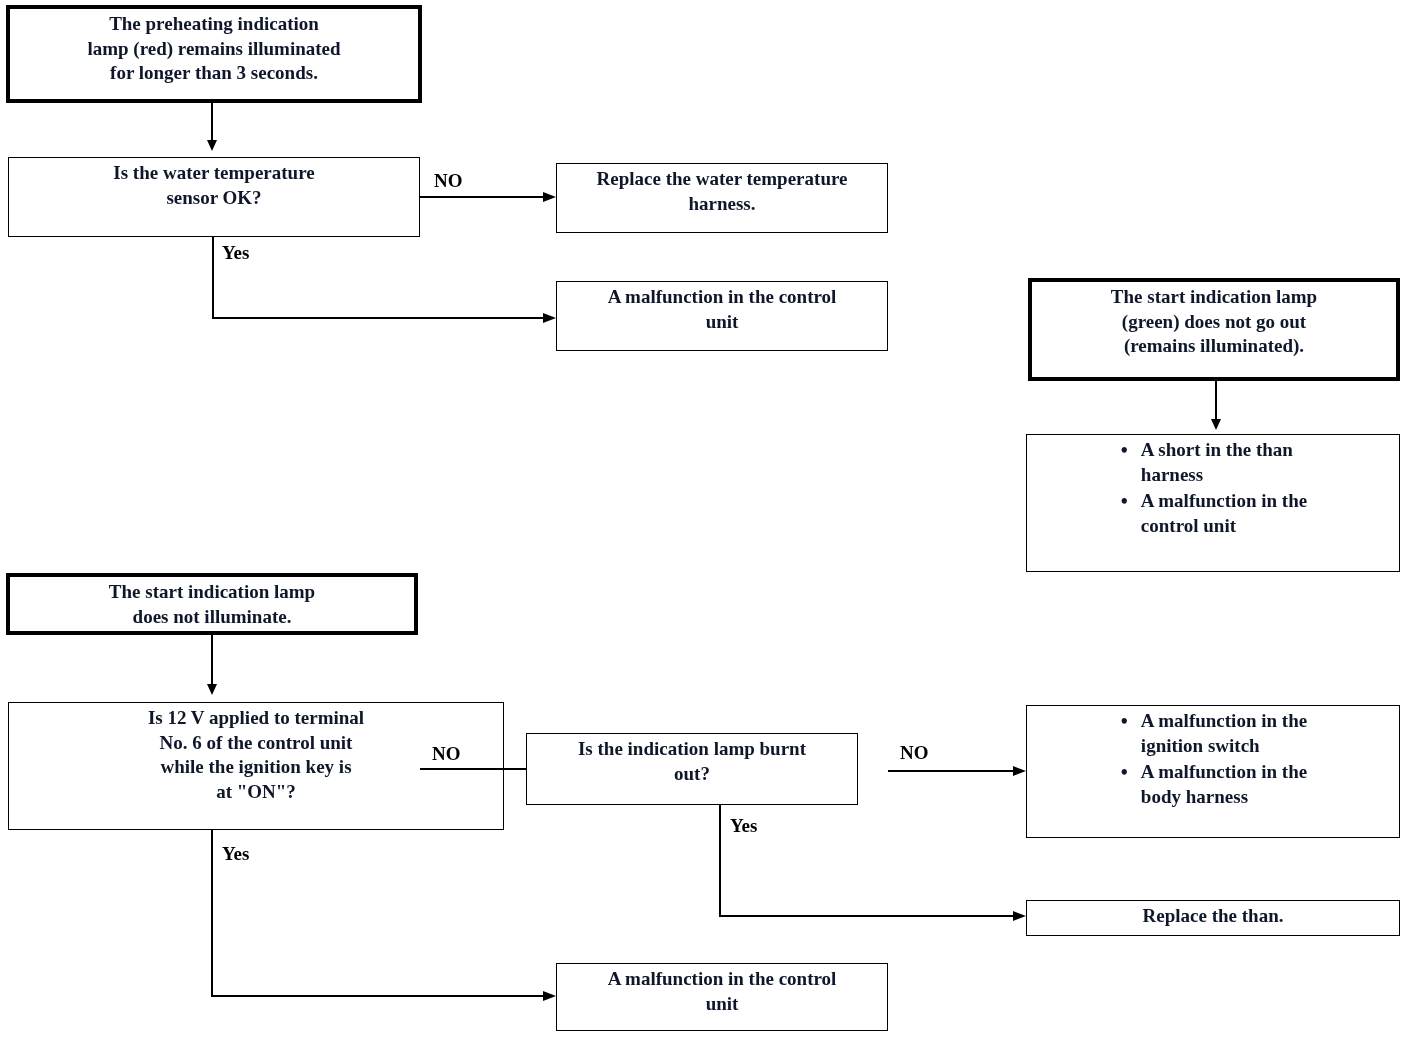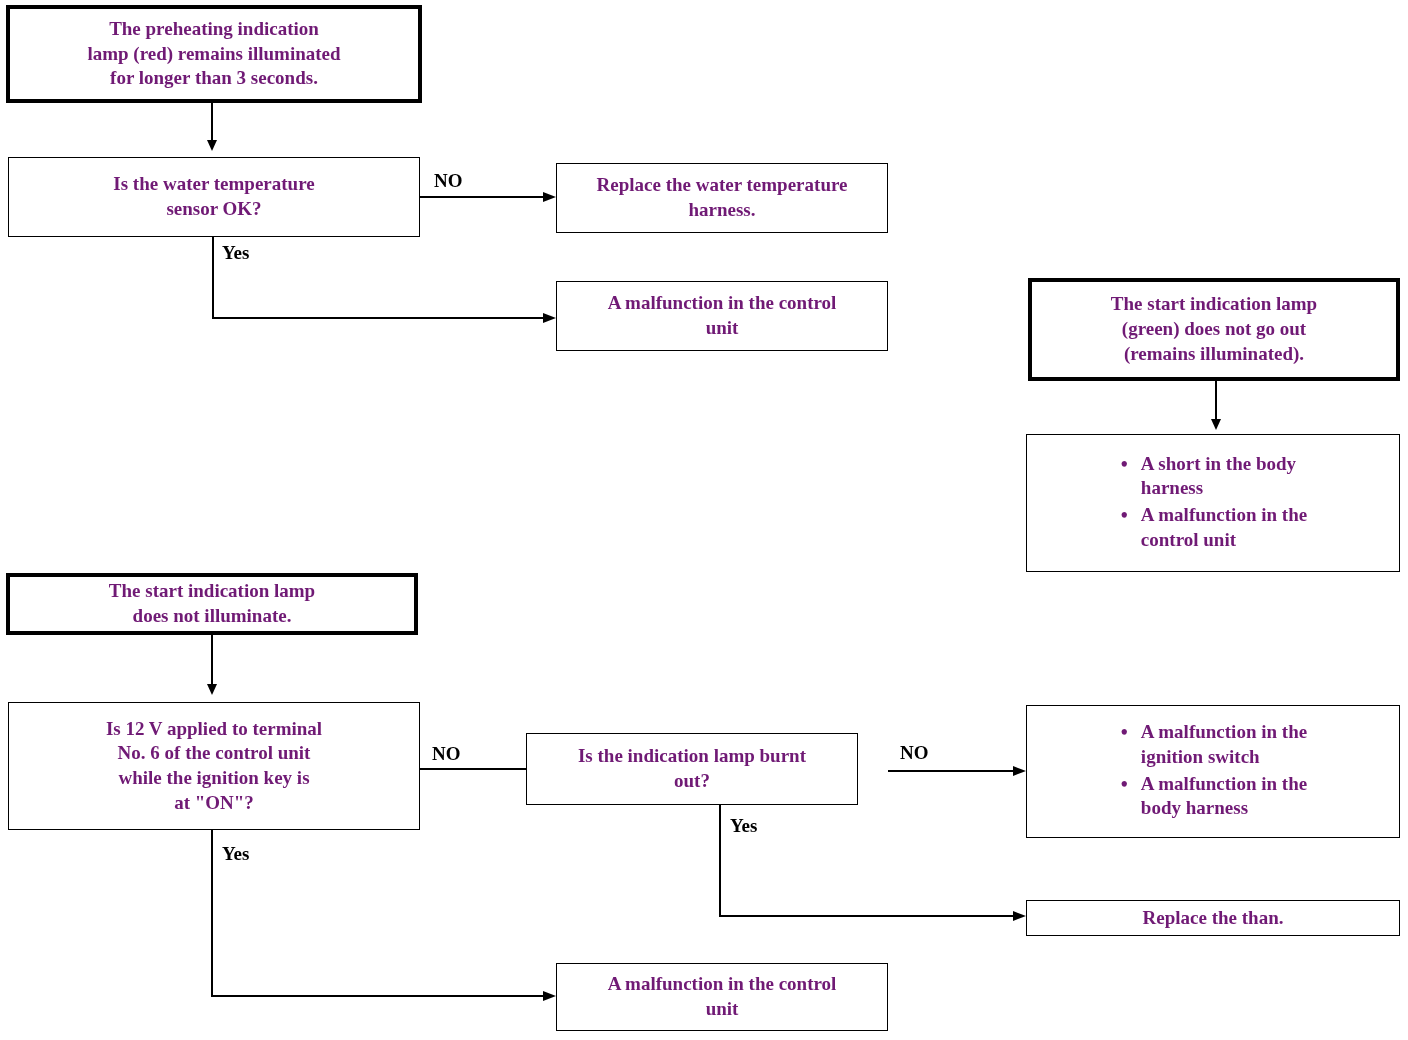--- a/index.html
+++ b/index.html
@@ -14,24 +14,24 @@
     background: #ffffff;
     font-family: "Liberation Serif", "DejaVu Serif", serif;
     overflow: hidden;
   }
   .node {
     position: absolute;
     box-sizing: border-box;
     background: #ffffff;
     border: 1px solid #000000;
     display: flex;
-    align-items: center;
+    align-items: flex-start;
     justify-content: center;
     text-align: center;
-    color: #701a75;
+    color: #0f172a;
     font-weight: bold;
     font-size: 19px;
     line-height: 1.30;
     padding: 3px 8px;
   }
   .node.start {
     border-width: 4px;
   }
   .node .txt {
     display: block;
@@ -148,38 +148,38 @@
 (remains illuminated).</span>
   </div>
 
   <div class="ln-v" style="left:1215px; top:381px; width:2px; height:42px;"></div>
   <div class="arrow-down" style="left:1211px; top:419px;"></div>
 
   <div class="node bullets" style="left:1026px; top:434px; width:374px; height:138px;">
     <div class="bullets-wrap">
       <div class="bullets-inner">
         <ul class="bullet-list">
-          <li>A short in the body
+          <li>A short in the than
 harness</li>
           <li>A malfunction in the
 control unit</li>
         </ul>
       </div>
     </div>
   </div>
 
   <div class="node start" style="left:6px; top:573px; width:412px; height:62px;">
     <span class="txt">The start indication lamp
 does not illuminate.</span>
   </div>
 
   <div class="ln-v" style="left:211px; top:635px; width:2px; height:53px;"></div>
   <div class="arrow-down" style="left:207px; top:684px;"></div>
 
-  <div class="node" style="left:8px; top:702px; width:412px; height:128px;">
+  <div class="node" style="left:8px; top:702px; width:496px; height:128px;">
     <span class="txt">Is 12 V applied to terminal
 No. 6 of the control unit
 while the ignition key is
 at "ON"?</span>
   </div>
 
   <div class="edge-label" style="left:432px; top:743px;">NO</div>
   <div class="ln-h" style="left:420px; top:768px; width:132px; height:2px;"></div>
   <div class="arrow-right" style="left:543px; top:764px;"></div>
 

